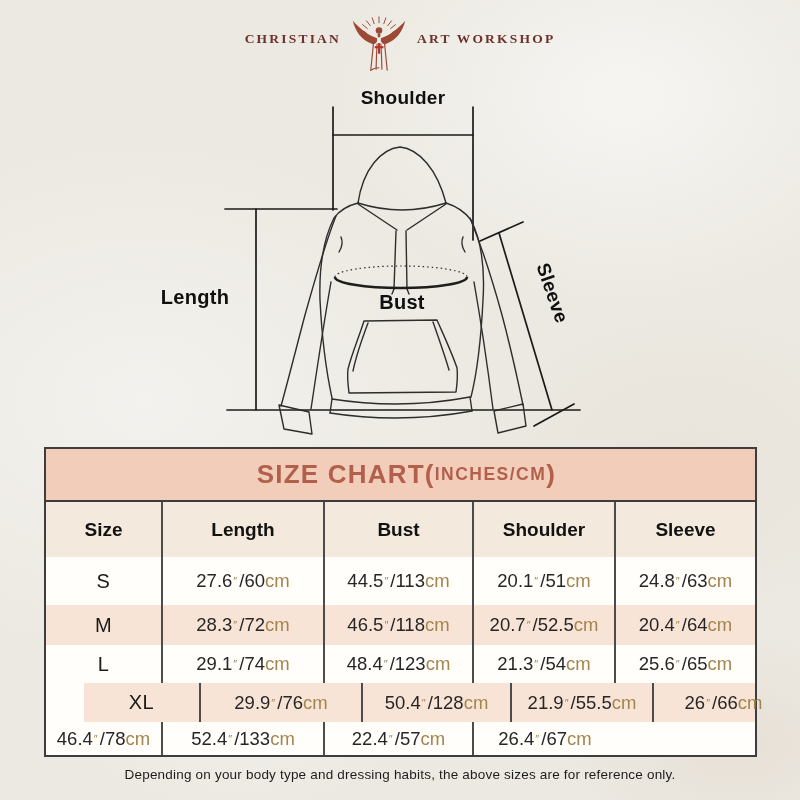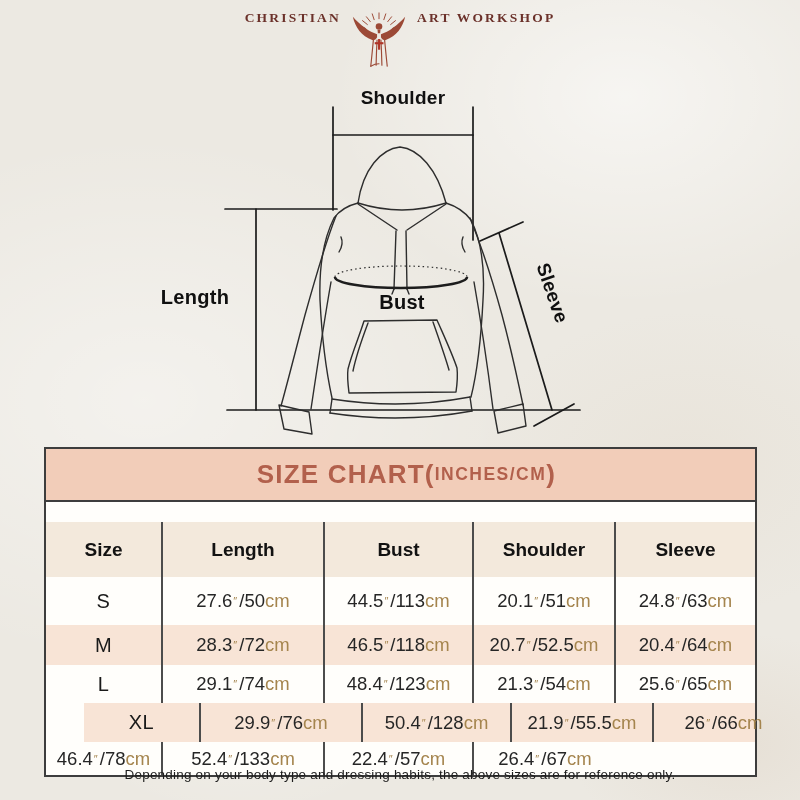--- a/index.html
+++ b/index.html
@@ -14,21 +14,21 @@
       radial-gradient(420px 300px at 78% 12%, rgba(255,255,255,.55), transparent 70%),
       radial-gradient(520px 380px at 18% 50%, rgba(255,255,255,.40), transparent 70%),
       radial-gradient(300px 220px at 86% 58%, rgba(206,182,150,.10), transparent 70%),
       radial-gradient(240px 160px at 92% 93%, rgba(198,168,138,.14), transparent 70%),
       radial-gradient(260px 160px at 30% 88%, rgba(255,255,255,.30), transparent 70%),
       #ece9e2;
   }
   
   .logo{
     position:absolute;top:10px;left:0;width:800px;height:70px;
-    display:flex;justify-content:center;align-items:flex-start;gap:7px;
+    display:flex;justify-content:center;align-items:center;gap:7px;
   }
   .brand-text{
     font-family:"Liberation Serif",serif;font-weight:700;
     font-size:13.5px;letter-spacing:2.2px;color:#6b312a;
     margin-bottom:12px;white-space:nowrap;
   }
   .logo svg{display:block;}
   
   .diag-label{
     position:absolute;font-weight:700;font-size:19px;color:#101010;
@@ -55,21 +55,21 @@
   .grid-row{
     display:grid;grid-template-columns:117px 162px 149px 142px 139px;
     align-items:stretch;
   }
   .cell{
     display:flex;align-items:center;justify-content:center;
     border-right:2px solid #4c4c4c;box-sizing:border-box;
     color:#262626;white-space:nowrap;
   }
   .cell:last-child{border-right:none;}
-  .thead-row{height:55px;background:#f3e9dc;margin-top:20px;}
+  .thead-row{height:55px;background:#f3e9dc;}
   .thead-row .cell{font-weight:700;font-size:19px;color:#121212;}
   .trow{background:#fffefb;}
   .trow.alt{background:#f8e4d6;}
   #tbody .trow:nth-child(1){height:48px;}
   #tbody .trow:nth-child(2){height:40px;}
   #tbody .trow:nth-child(3){height:38px;}
   #tbody .trow:nth-child(4){height:39px;margin-left:38px;}
   #tbody .trow:nth-child(5){height:33px;}
   .size-cell{font-size:20px;color:#1a1a1a;letter-spacing:.5px;}
   .val-cell{font-size:18.5px;}
@@ -195,21 +195,21 @@
       <div class="cell">Shoulder</div>
       <div class="cell">Sleeve</div>
     </div>
     <div id="tbody">
         <div class="grid-row trow">
           <div class="cell size-cell">S</div>
           <div class="cell val-cell">
             <span class="num">27.6</span>
             <span class="unit mark">″</span>
             <span class="num">/</span>
-            <span class="num">50</span>
+            <span class="num">60</span>
             <span class="unit">cm</span>
           </div>
           <div class="cell val-cell">
             <span class="num">44.5</span>
             <span class="unit mark">″</span>
             <span class="num">/</span>
             <span class="num">113</span>
             <span class="unit">cm</span>
           </div>
           <div class="cell val-cell">

